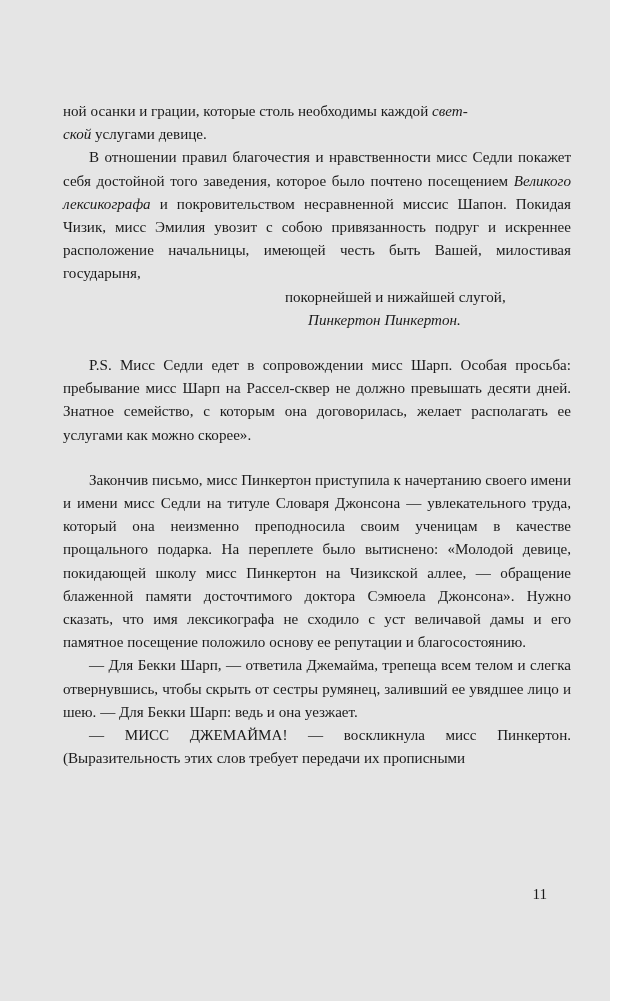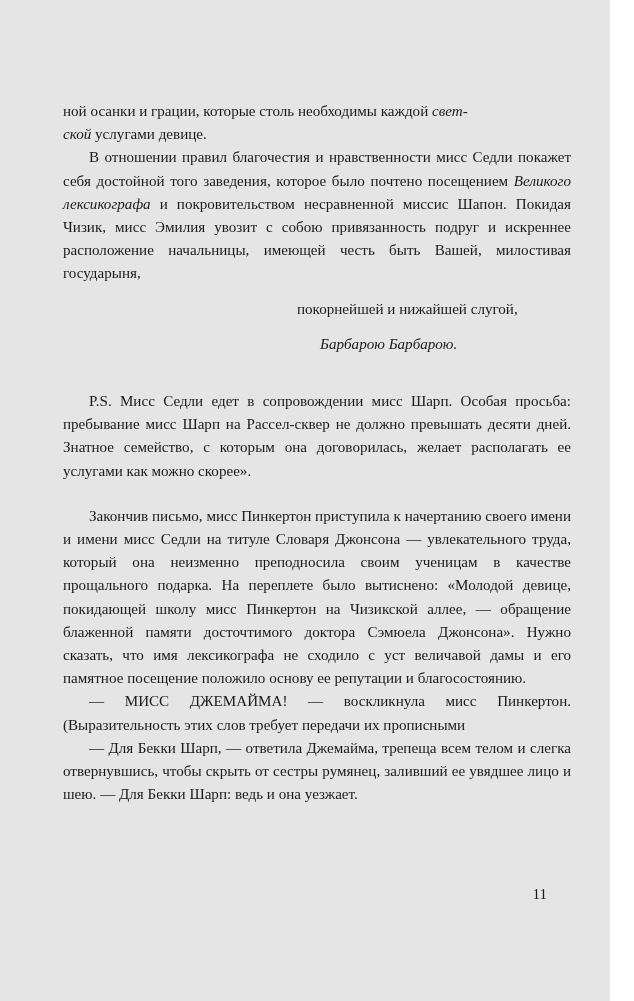--- a/index.html
+++ b/index.html
@@ -42,21 +42,21 @@
   p.noindent {
     text-indent: 0;
   }
   .gap-block { height: 22px; }
   .italic { font-style: italic; }
   .right-sign {
     text-align: left;
     padding-left: 222px;
     font-size: 15.1px;
     line-height: 23.2px;
-    margin: 12px;
+    margin: 0;
   }
   .right-sign.it {
     font-style: italic;
     padding-left: 245px;
   }
   .page-number {
     position: absolute;
     right: 63px;
     top: 884px;
     font-size: 15.1px;
@@ -69,32 +69,32 @@
 <body>
 
 <div class="page">
   <div class="text-column">
 
     <p class="noindent"><span>ной осанки и грации, которые столь необходимы каждой </span><span class="italic">свет-</span><br><span class="italic">ской</span><span> услугами девице.</span></p>
 
     <p class="indent"><span>В отношении правил благочестия и нравственности мисс Седли покажет себя достойной того заведения, которое было почтено посещением </span><span class="italic">Великого лексикографа</span><span> и покровительством несравненной миссис Шапон. Покидая Чизик, мисс Эмилия увозит с собою привязанность подруг и искреннее расположение начальницы, имеющей честь быть Вашей, милостивая государыня,</span></p>
 
     <p class="right-sign">покорнейшей и нижайшей слугой,</p>
-    <p class="right-sign it">Барбарою Барбарою.</p>
+    <p class="right-sign it">Пинкертон Пинкертон.</p>
 
     <div class="gap-block"></div>
 
     <p class="indent">P.S. Мисс Седли едет в сопровождении мисс Шарп. Особая просьба: пребывание мисс Шарп на Рассел-сквер не должно превышать десяти дней. Знатное семейство, с которым она договорилась, желает располагать ее услугами как можно скорее».</p>
 
     <div class="gap-block"></div>
 
     <p class="indent">Закончив письмо, мисс Пинкертон приступила к начертанию своего имени и имени мисс Седли на титуле Словаря Джонсона — увлекательного труда, который она неизменно преподносила своим ученицам в качестве прощального подарка. На переплете было вытиснено: «Молодой девице, покидающей школу мисс Пинкертон на Чизикской аллее, — обращение блаженной памяти досточтимого доктора Сэмюела Джонсона». Нужно сказать, что имя лексикографа не сходило с уст величавой дамы и его памятное посещение положило основу ее репутации и благосостоянию.</p>
 
 
 
+    <p class="indent">— Для Бекки Шарп, — ответила Джемайма, трепеща всем телом и слегка отвернувшись, чтобы скрыть от сестры румянец, заливший ее увядшее лицо и шею. — Для Бекки Шарп: ведь и она уезжает.</p>
+
     <p class="indent">— МИСС ДЖЕМАЙМА! — воскликнула мисс Пинкертон. (Выразительность этих слов требует передачи их прописными</p>
-
-    <p class="indent">— Для Бекки Шарп, — ответила Джемайма, трепеща всем телом и слегка отвернувшись, чтобы скрыть от сестры румянец, заливший ее увядшее лицо и шею. — Для Бекки Шарп: ведь и она уезжает.</p>
 
   </div>
 
   <div class="page-number">11</div>
 </div>
 
 </body></html>

